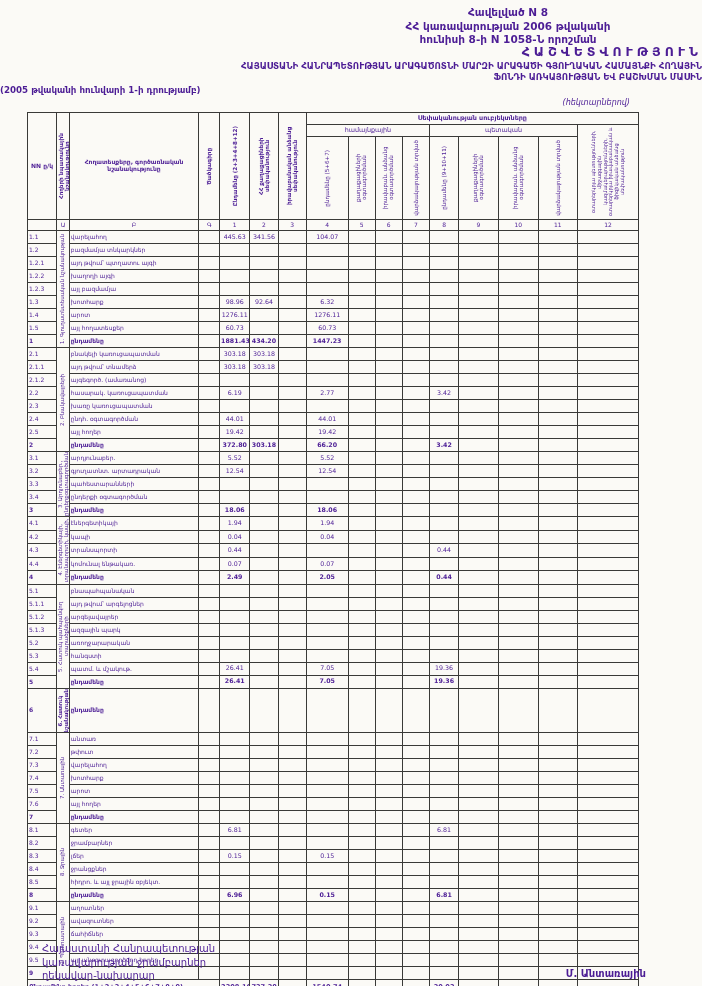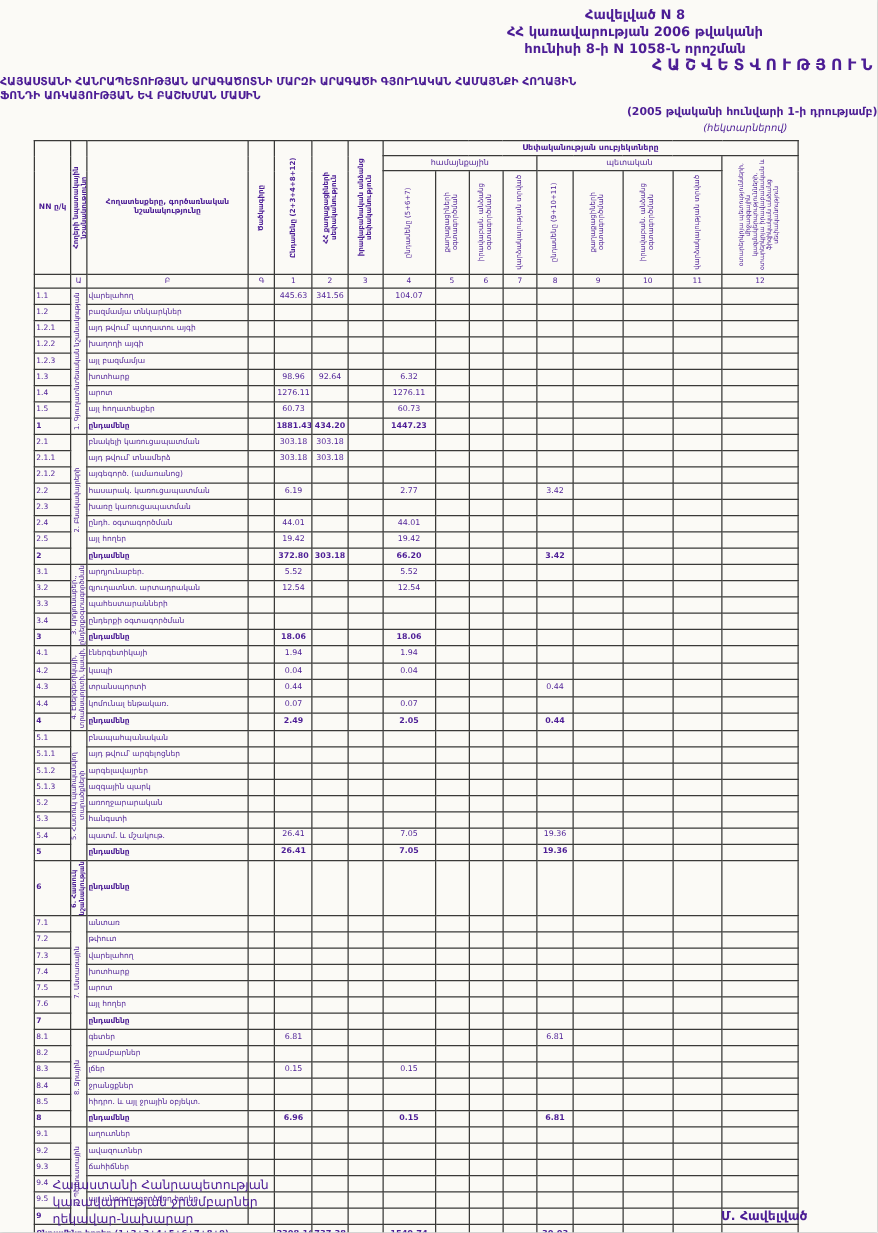--- a/index.html
+++ b/index.html
@@ -13,24 +13,24 @@
     box-shadow:0 0 4px rgba(0,0,0,.4);
   }
   .appendix{
     position:absolute;top:6px;right:26px;width:336px;
     text-align:center;font-weight:bold;font-size:10.5px;line-height:1.3;
   }
   .doc-title{
     position:absolute;top:44px;left:0;width:100%;
     text-align:right;font-weight:bold;font-size:12.5px;letter-spacing:4px;
   }
-  .subtitle{position:absolute;left:0;width:100%;text-align:left;font-weight:bold;font-size:8.7px;}
+  .subtitle{position:absolute;left:0;width:100%;text-align:right;font-weight:bold;font-size:8.7px;}
   .subtitle1{top:61px;}
   .subtitle2{top:72px;}
-  .asof{position:absolute;top:85px;left:0;width:100%;text-align:right;font-weight:bold;font-size:8.7px;}
+  .asof{position:absolute;top:85px;left:0;width:100%;text-align:left;font-weight:bold;font-size:8.7px;}
   .units{position:absolute;top:98px;right:72px;font-style:italic;font-size:8px;}
 
   table.report{
     position:absolute;top:112px;left:27px;
     width:612px;table-layout:fixed;
     border-collapse:collapse;
   }
   table.report th, table.report td{
     border:1px solid #3a3a38;
     padding:0 1px;
@@ -1165,15 +1165,15 @@
           <td class="num"></td>
         </tr>
       </tbody>
   </table>
 
   <div class="sign">
     <div>Հայաստանի Հանրապետության</div>
     <div>կառավարության ջրամբարներ</div>
     <div>ղեկավար-նախարար</div>
   </div>
-  <div class="signer">Մ. Հավելված</div>
+  <div class="signer">Մ. Անտառային</div>
 
 </div>
 
 </body></html>

